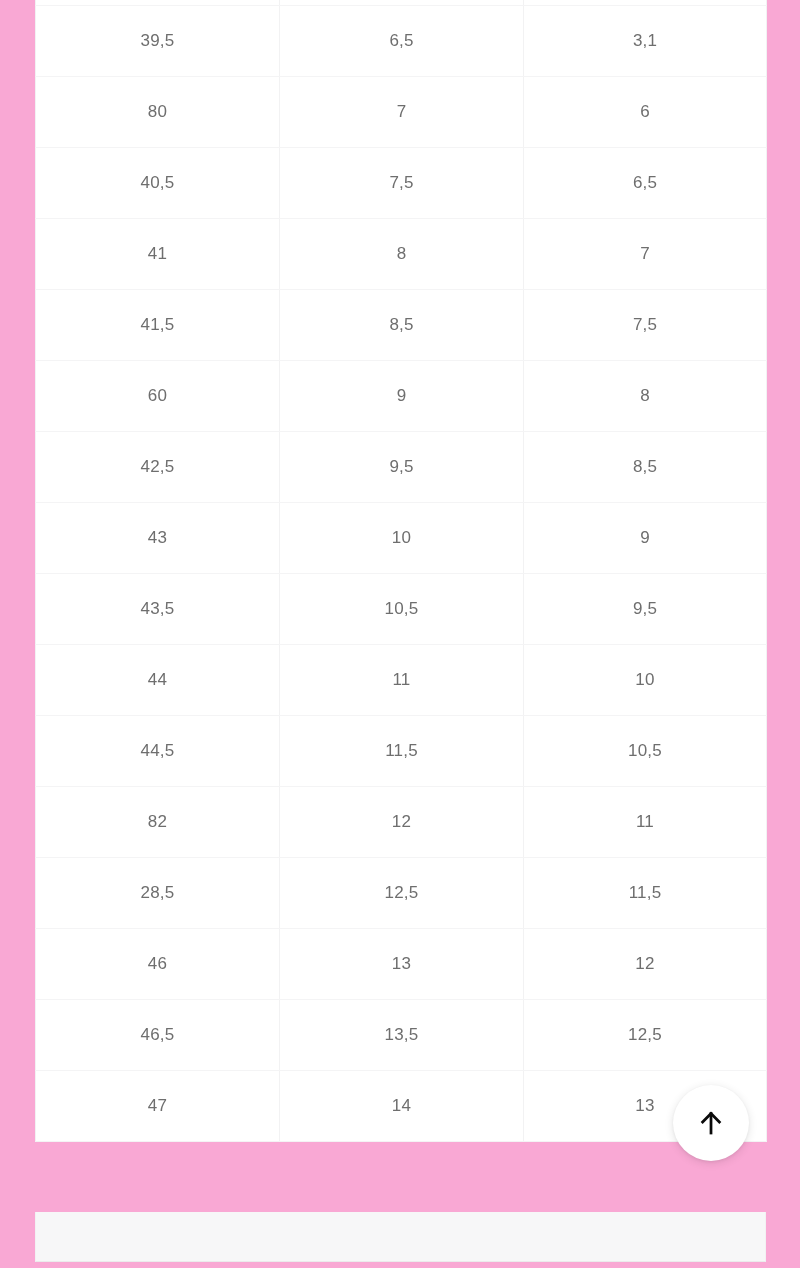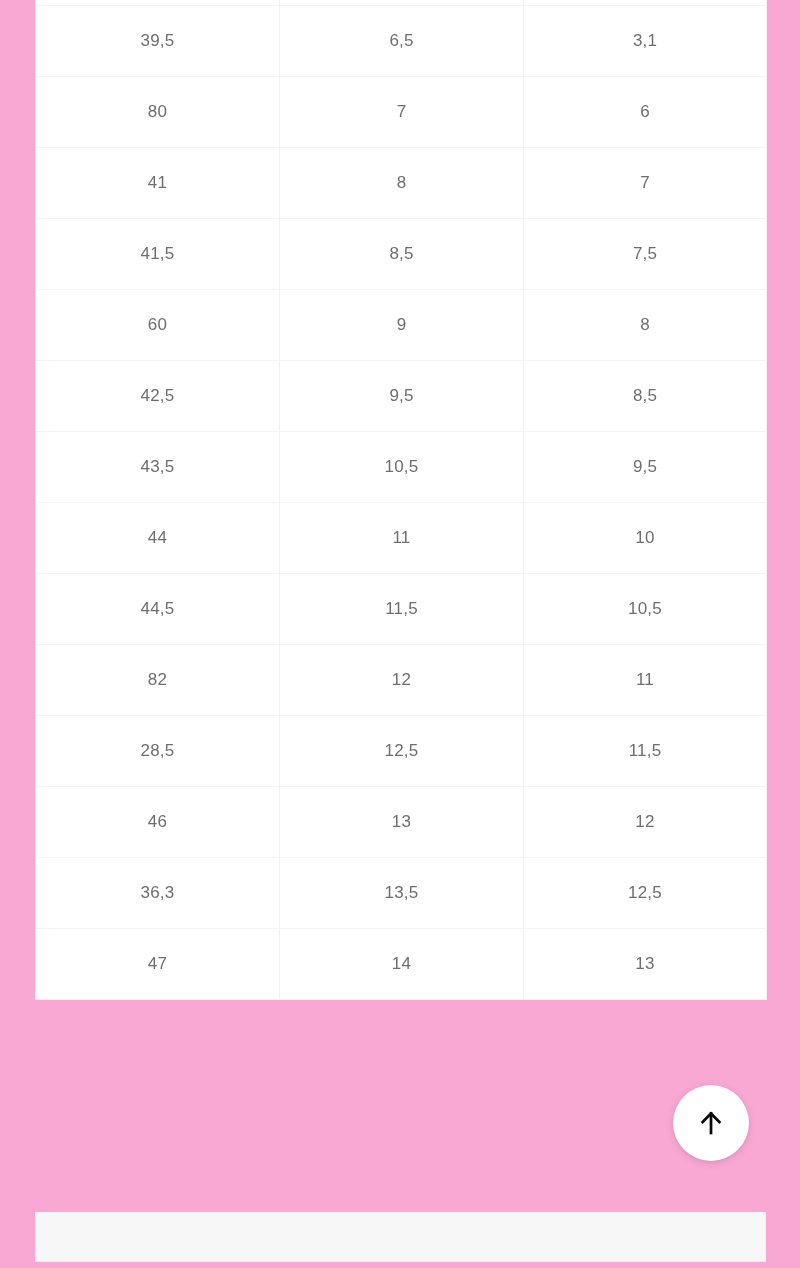--- a/index.html
+++ b/index.html
@@ -112,40 +112,50 @@
             <td>39,5</td>
             <td>6,5</td>
             <td>3,1</td>
           </tr>
           <tr>
             <td>80</td>
             <td>7</td>
             <td>6</td>
           </tr>
           <tr>
+            <td>40,5</td>
+            <td>7,5</td>
+            <td>6,5</td>
+          </tr>
+          <tr>
             <td>41</td>
             <td>8</td>
             <td>7</td>
           </tr>
           <tr>
             <td>41,5</td>
             <td>8,5</td>
             <td>7,5</td>
           </tr>
           <tr>
             <td>60</td>
             <td>9</td>
             <td>8</td>
           </tr>
           <tr>
             <td>42,5</td>
             <td>9,5</td>
             <td>8,5</td>
           </tr>
           <tr>
+            <td>43</td>
+            <td>10</td>
+            <td>9</td>
+          </tr>
+          <tr>
             <td>43,5</td>
             <td>10,5</td>
             <td>9,5</td>
           </tr>
           <tr>
             <td>44</td>
             <td>11</td>
             <td>10</td>
           </tr>
           <tr>
@@ -162,21 +172,21 @@
             <td>28,5</td>
             <td>12,5</td>
             <td>11,5</td>
           </tr>
           <tr>
             <td>46</td>
             <td>13</td>
             <td>12</td>
           </tr>
           <tr>
-            <td>36,3</td>
+            <td>46,5</td>
             <td>13,5</td>
             <td>12,5</td>
           </tr>
           <tr>
             <td>47</td>
             <td>14</td>
             <td>13</td>
           </tr>
         </tbody>
     </table>

